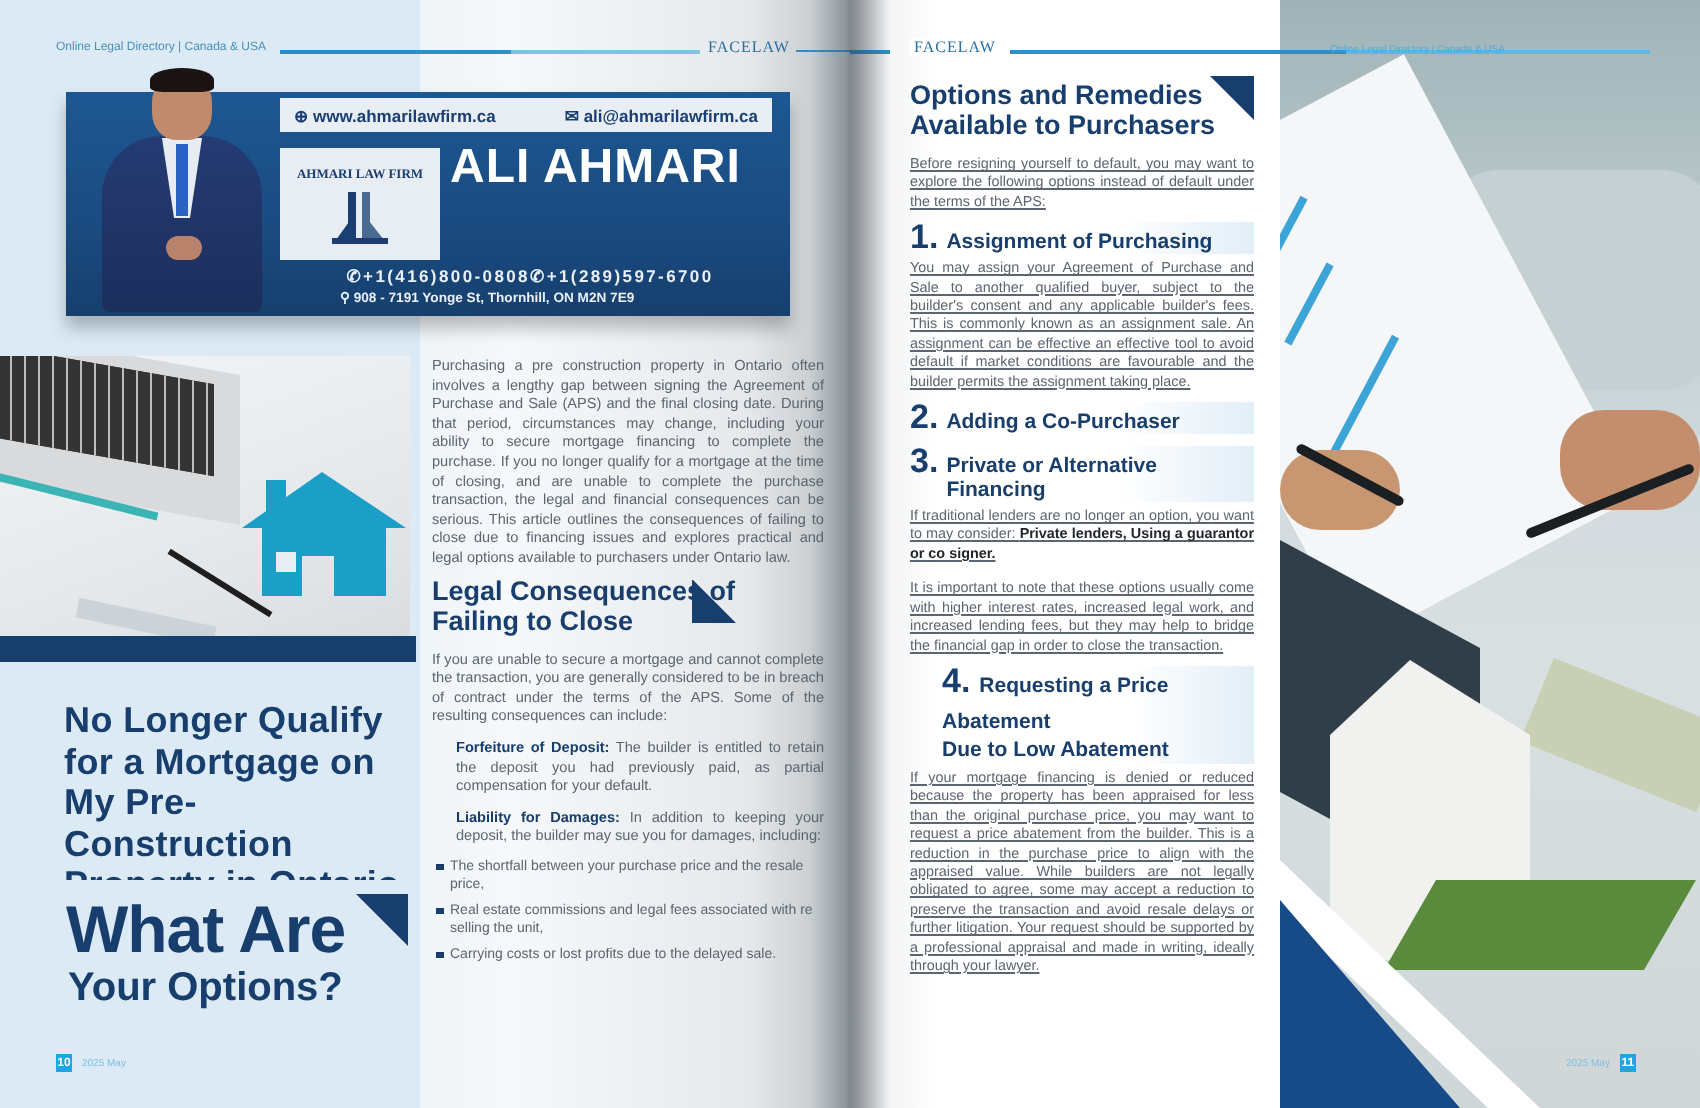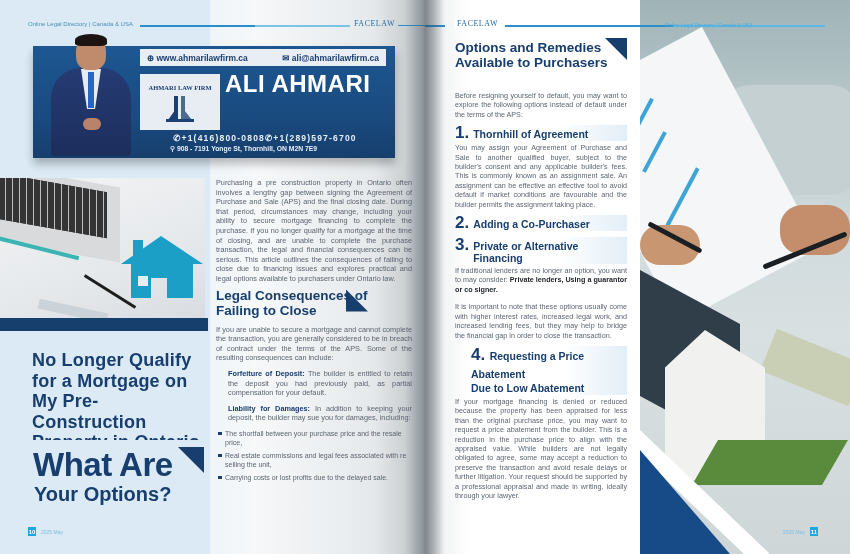--- a/index.html
+++ b/index.html
@@ -85,23 +85,23 @@
   .photo-right .grass { position: absolute; left: 65px; top: 440px; width: 130px; height: 45px; background: #5a8b3c; transform: skewX(-30deg); }
   .photo-right .money { position: absolute; left: 125px; top: 345px; width: 95px; height: 45px; background: #c9cfb4; transform: rotate(22deg); }
   .photo-right .blue-tri { position: absolute; left: 0; top: 450px; width: 90px; height: 104px; background: #174b87; clip-path: polygon(0 0,100% 100%,0 100%); }
   .photo-right .white-tri { position: absolute; left: 0; top: 430px; width: 130px; height: 124px; background: #ffffff; clip-path: polygon(0 0,100% 100%,80% 100%,0 20%); }
   .running-head-right { position: absolute; left: 665px; top: 22px; font-size: 5px; color: #4aa8d8; white-space: nowrap; opacity: 0.9; }
   .rule-right { position: absolute; left: 0; top: 25px; width: 400px; height: 2px; background: linear-gradient(90deg,#2c8fc9 0 5%, transparent 5% 20%, #2c8fc9 20% 62%, #5ab9e6 62% 100%); }
   .brand-right { position: absolute; left: 30px; top: 19px; font-family: "Liberation Serif", serif; font-size: 8px; letter-spacing: 0.5px; color: #2a6fa0; background: #fff; padding: 0 2px; }
   .pagenum-right { position: absolute; left: 783px; top: 527px; display: flex; align-items: center; gap: 5px; }
 
   .col-right { position: absolute; left: 455px; top: 40px; width: 172px; }
-  .col-right .h-options { position: relative; font-size: 13.5px; line-height: 15px; font-weight: bold; color: #173e6d; margin-bottom: 21px; }
+  .col-right .h-options { position: relative; font-size: 13.5px; line-height: 15px; font-weight: bold; color: #173e6d; margin-bottom: 7px; }
   .col-right .h-options .tri { position: absolute; left: 150px; top: -2px; width: 22px; height: 22px; background: #173e6d; clip-path: polygon(0 0,100% 0,100% 100%); }
-  .col-right .body-text { font-size: 7.2px; line-height: 9.4px; }
+  .col-right .body-text { font-size: 7.2px; line-height: 9.4px; text-decoration: underline; }
   .num-head { display: flex; align-items: baseline; gap: 4px; font-weight: bold; color: #173e6d; margin: 6px 0 2px 0;
     background: linear-gradient(90deg, rgba(255,255,255,0) 60%, #e2eef7 100%); }
   .num-head .num { font-size: 17px; line-height: 16px; }
   .num-head .lbl { font-size: 10.5px; line-height: 12px; }
   .num-head.multi { display: block; margin-left: 16px; }
   .num-head.multi .lbl2 { font-size: 10.5px; line-height: 13px; display: block; }
   .col-right b { color: #22262b; }
 </style>
 </head>
 <body>
@@ -216,21 +216,21 @@
 
   <div class="col-right">
     <div class="h-options">
       <span>Options and Remedies Available to Purchasers</span>
       <span class="tri"></span>
     </div>
     <p class="body-text">Before resigning yourself to default, you may want to explore the following options instead of default under the terms of the APS:</p>
 
     <div class="num-head">
         <span class="num">1.</span>
-        <span class="lbl">Thornhill of Agreement</span>
+        <span class="lbl">Assignment of Purchasing</span>
       </div>
     <p class="body-text">You may assign your Agreement of Purchase and Sale to another qualified buyer, subject to the builder's consent and any applicable builder's fees. This is commonly known as an assignment sale. An assignment can be effective an effective tool to avoid default if market conditions are favourable and the builder permits the assignment taking place.</p>
 
     <div class="num-head">
         <span class="num">2.</span>
         <span class="lbl">Adding a Co-Purchaser</span>
       </div>
 
     <div class="num-head">
         <span class="num">3.</span>

